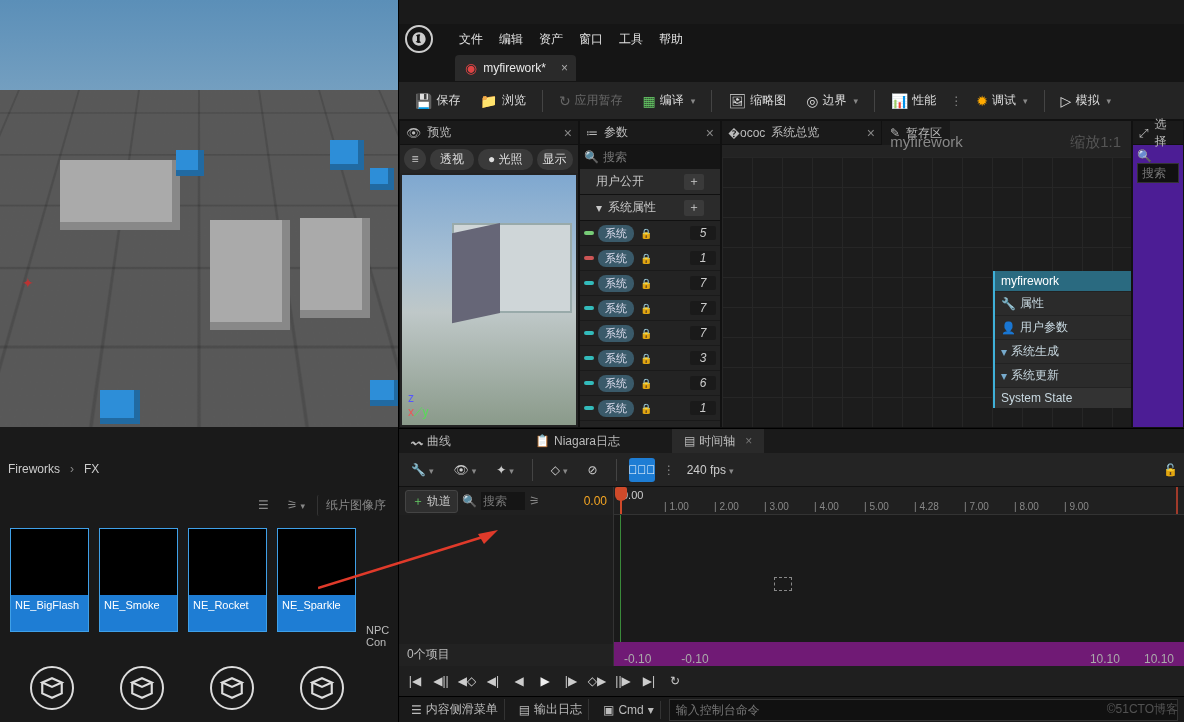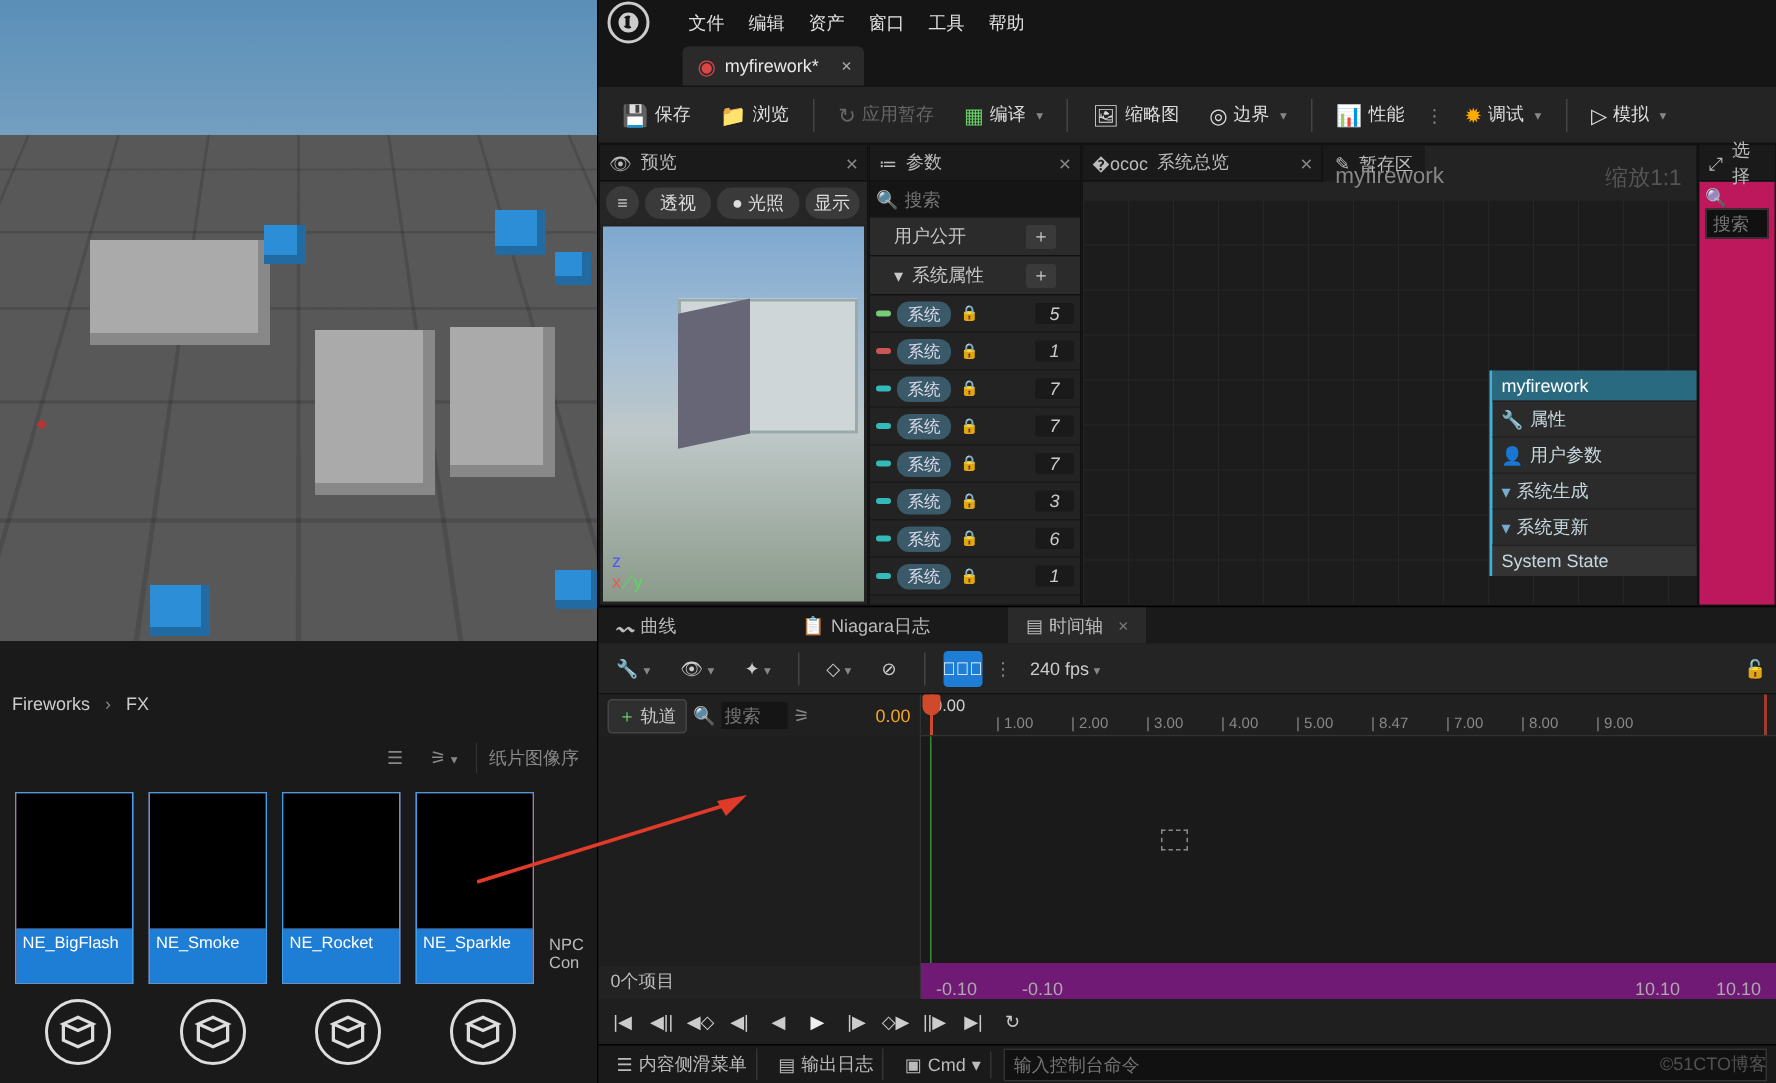--- a/index.html
+++ b/index.html
@@ -14,31 +14,31 @@
 .greybox { position:absolute; background:#aaa; box-shadow:inset -8px -8px 0 rgba(0,0,0,.2); }
 .gizmo { position:absolute; left:22px; top:275px; color:#b33; font-size:14px; }
 
 .left-mid { height:35px; background:#1a1a1a; }
 .breadcrumb { height:28px; display:flex; padding:0 8px; gap:10px; color:#ccc; background:#1a1a1a; }
 .bc-sep { color:#888; }
 .toolbar-row { height:30px; display:flex; align-items:center; justify-content:flex-end; padding:0 6px; gap:6px; color:#888; background:#1a1a1a; }
 .tb-btn { padding:2px 6px; border-radius:2px; cursor:pointer; }
 
 .asset-grid { flex:1; background:#1a1a1a; padding:8px 10px; display:flex; gap:10px; overflow:hidden; }
-.asset { width:80px; border:1px solid #3fa0e8; background:#b91c1c; display:flex; flex-direction:column; cursor:pointer; height:128px; }
+.asset { width:80px; border:1px solid #3fa0e8; background:#737373; display:flex; flex-direction:column; cursor:pointer; height:104px; }
 .asset .thumb { flex:1; background:#000; }
 .asset .label { background:#1e7dd4; color:#fff; padding:4px 4px; height:36px; font-size:11px; }
 .asset-extra { width:22px; color:#bbb; padding-top:96px; font-size:11px; }
 .bottom-icons { height:60px; background:#1a1a1a; display:flex; gap:46px; padding:4px 30px; }
 .sphere-ico { width:44px; height:44px; border:2px solid #ddd; border-radius:50%; display:flex; align-items:center; justify-content:center; }
 .sphere-ico svg { width:26px; height:26px; }
 
 
 .right-pane { flex:1; background:#1a1a1a; display:flex; flex-direction:column; border-left:1px solid #000; }
-.menubar { height:30px; background:#151515; display:flex; align-items:center; padding:0 6px; gap:16px; }
+.menubar { height:30px; background:#151515; display:flex; align-items:center; padding:0 6px; gap:16px;margin-top:24px; }
 .ue-logo { width:28px; height:28px; border-radius:50%; border:2px solid #ccc; display:flex; align-items:center; justify-content:center; margin-right:10px; }
 .menubar span { color:#e0e0e0; cursor:pointer; }
 .tabrow { height:28px; background:#151515; display:flex; align-items:center; padding-left:56px; }
 .doctab { background:#2a2a2a; height:26px; padding:0 30px 0 10px; display:flex; align-items:center; gap:6px; border-radius:4px 4px 0 0; position:relative; color:#e8e8e8; }
 .doctab .dirty { color:#d44; font-size:14px; }
 .doctab .close { position:absolute; right:8px; color:#aaa; cursor:pointer; }
 
 .maintoolbar { height:38px; background:#242424; display:flex; align-items:center; padding:0 8px; gap:4px; border-bottom:1px solid #111; }
 .mtb-btn { display:flex; align-items:center; gap:4px; padding:4px 8px; color:#ddd; border-radius:3px; cursor:pointer; }
 .mtb-sep { width:1px; height:22px; background:#444; margin:0 4px; }
@@ -79,21 +79,21 @@
 .ov-zoom { position:absolute; top:12px; right:10px; color:#555; font-size:15px;}
 .ov-grid { position:absolute; inset:36px 0 0 0; background:#1c1c1c; background-image:linear-gradient(#262626 1px,transparent 1px),linear-gradient(90deg,#262626 1px,transparent 1px); background-size:30px 30px;}
 .ov-watermark { position:absolute; right:14px; bottom:26px; font-size:46px; color:rgba(140,140,140,.28); letter-spacing:4px;}
 .node { position:absolute; right:0; top:150px; width:138px; background:#2b2b2b; border-left:2px solid #3fb0d8; font-size:11px;}
 .node-head { background:#2a6a80; padding:3px 6px; color:#fff;}
 .node-row { padding:3px 6px; display:flex; align-items:center; gap:4px; color:#c8d8e0; border-top:1px solid #222;}
 .node-row .bul{color:#7ac;} 
 
 
 .select-panel { width:52px; }
-.select-body { flex:1; background:#be185d; padding:4px;}
+.select-body { flex:1; background:#4c1d95; padding:4px;}
 .select-body input { width:100%; background:#111; border:1px solid #333; color:#888; padding:2px 4px; outline:none;}
 
 
 .panels-bottom { flex:1; display:flex; flex-direction:column; border-top:1px solid #000;}
 .btm-tabs { height:24px; display:flex; background:#1a1a1a; align-items:center;}
 .btm-tab { padding:0 12px; height:100%; display:flex; align-items:center; gap:4px; color:#bbb; cursor:pointer;}
 .btm-tab.active { background:#2a2a2a; }
 .btm-tab .close{margin-left:6px;color:#777;}
 
 .timeline-toolbar { height:34px; background:#242424; display:flex; align-items:center; padding:0 6px; gap:8px; border-bottom:1px solid #111;}
@@ -459,21 +459,21 @@
         </div>
         <div class="tl-right">
           <div class="ruler">
             <span class="ruler-zero">0.00</span>
             <div id="ticks">
                 <span class="tick" style="left: 50px;">| 1.00</span>
                 <span class="tick" style="left: 100px;">| 2.00</span>
                 <span class="tick" style="left: 150px;">| 3.00</span>
                 <span class="tick" style="left: 200px;">| 4.00</span>
                 <span class="tick" style="left: 250px;">| 5.00</span>
-                <span class="tick" style="left: 300px;">| 8.47</span>
+                <span class="tick" style="left: 300px;">| 4.28</span>
                 <span class="tick" style="left: 350px;">| 7.00</span>
                 <span class="tick" style="left: 400px;">| 8.00</span>
                 <span class="tick" style="left: 450px;">| 9.00</span>
               </div>
             <div class="playhead"></div>
             <div class="endmark"></div>
           </div>
           <div class="tracks">
             <div class="greenline"></div>
             <div class="sel-box"></div>

